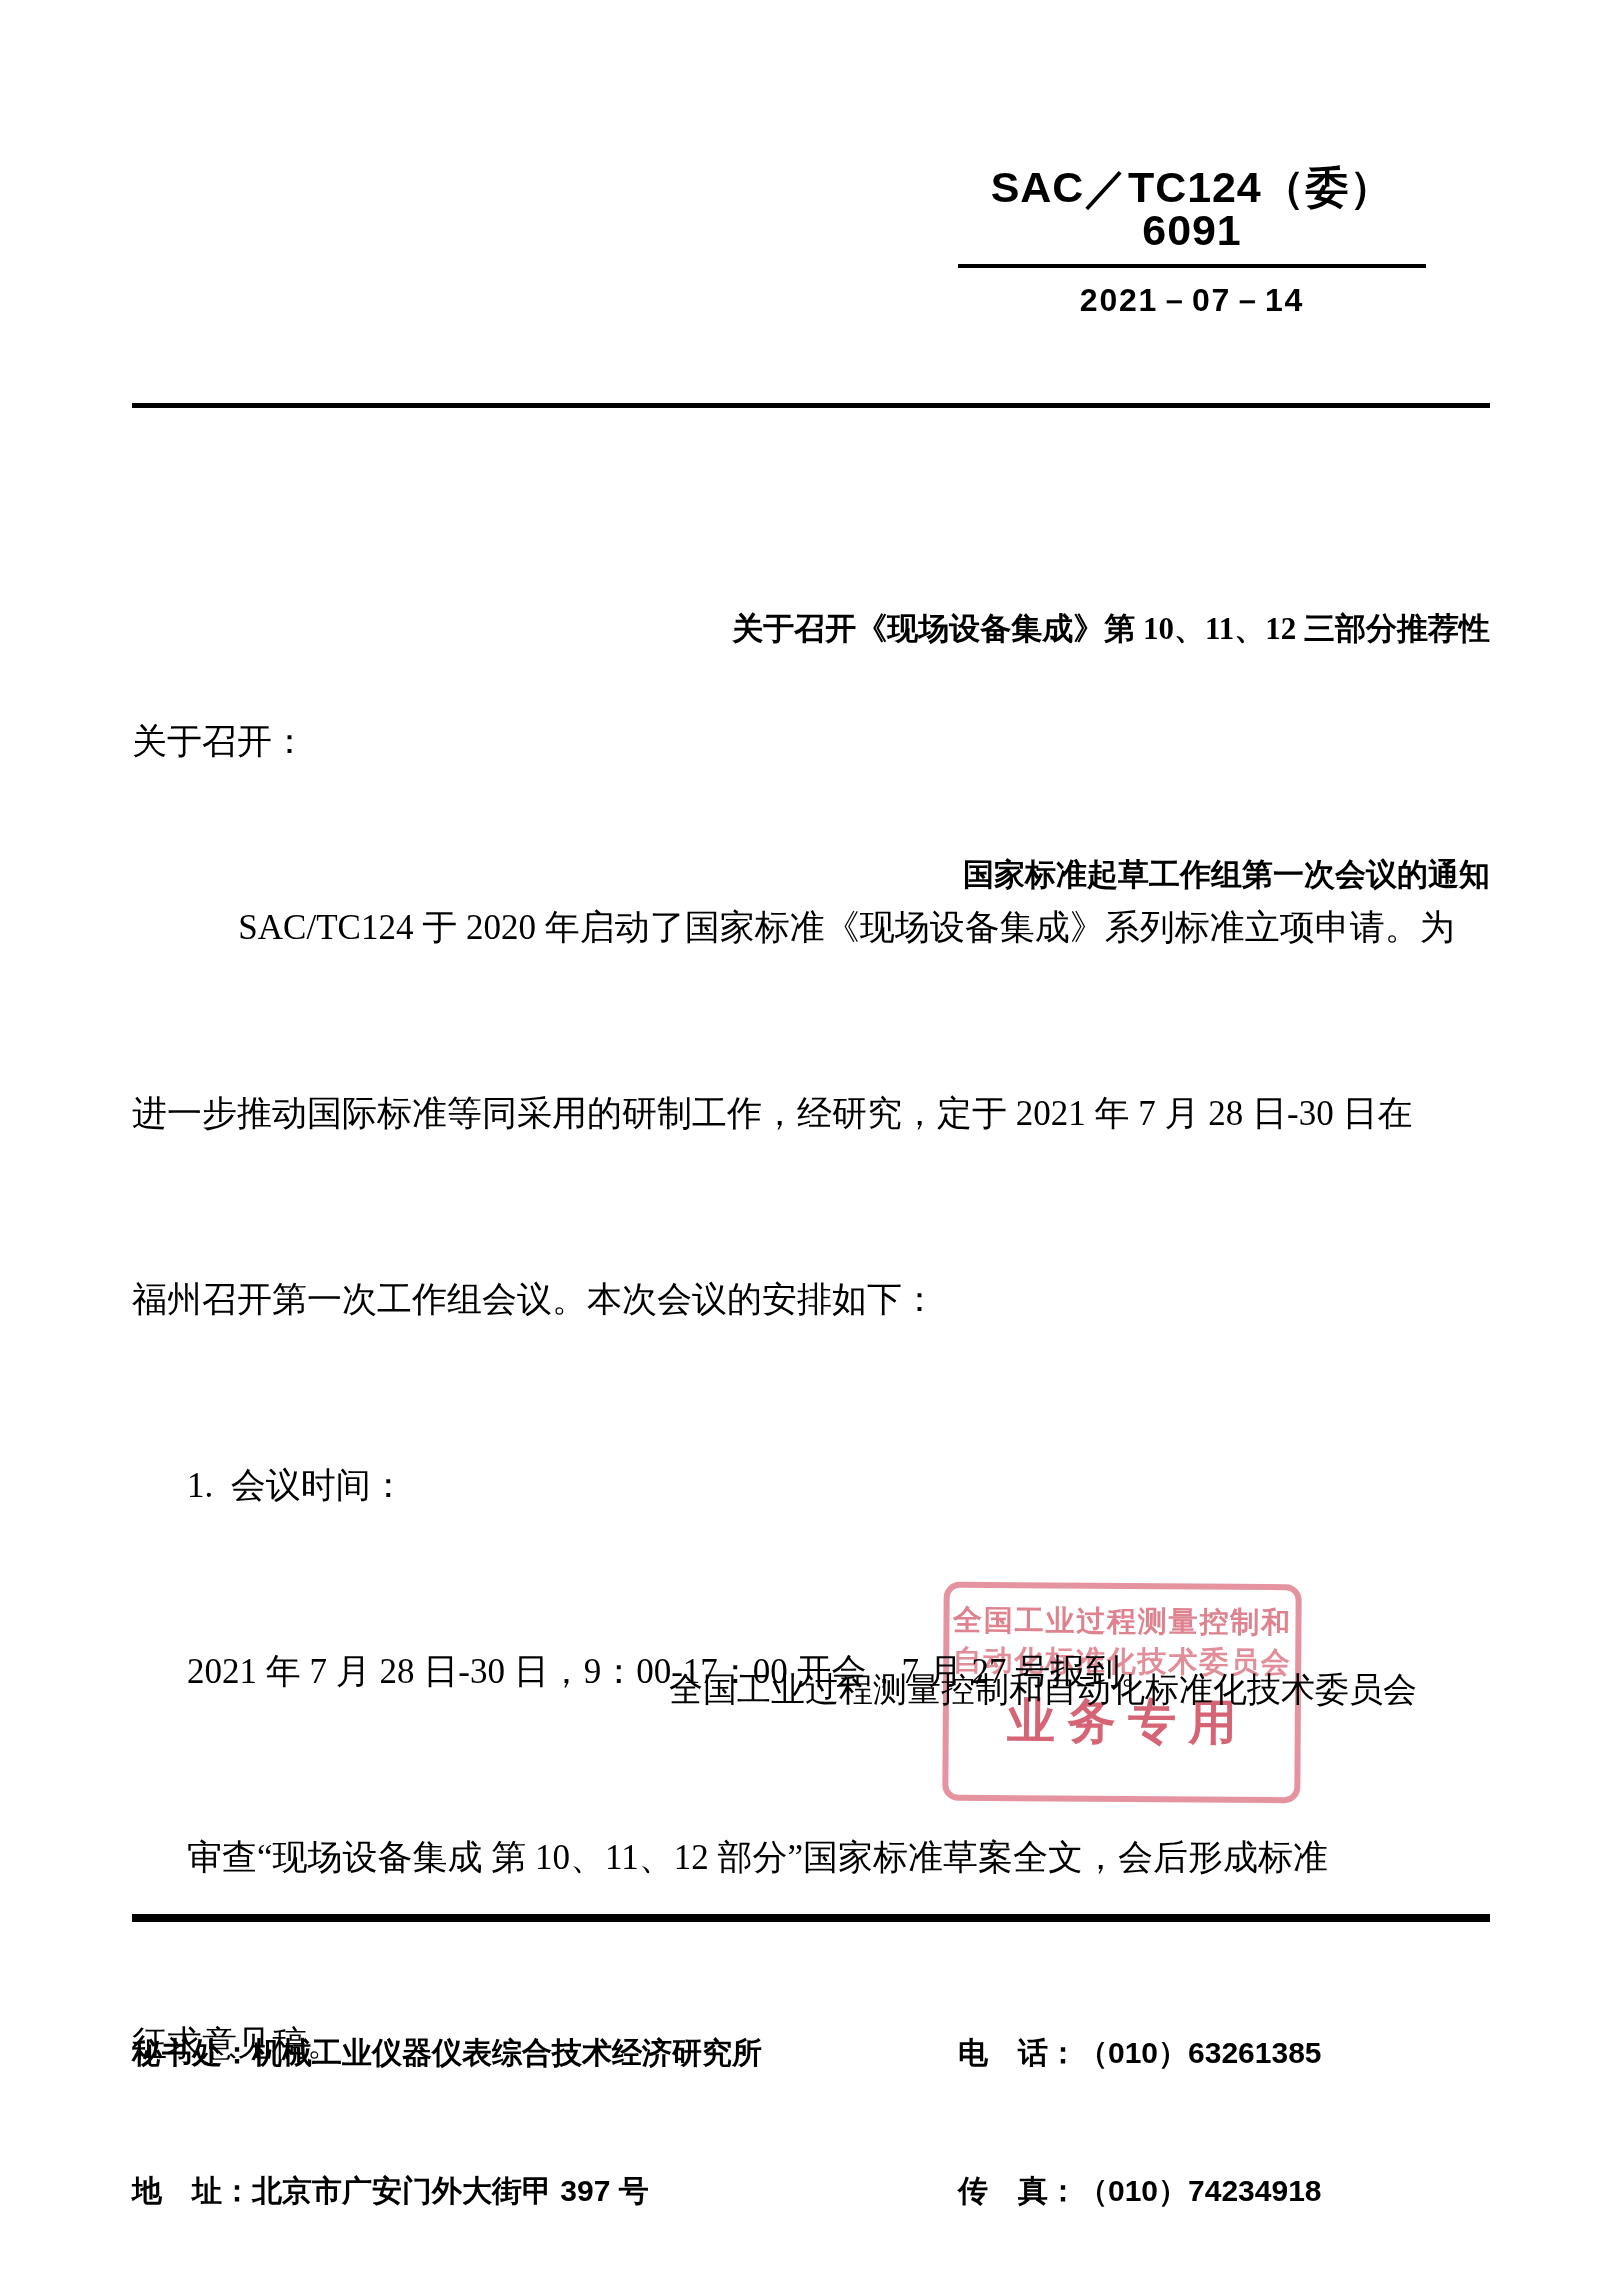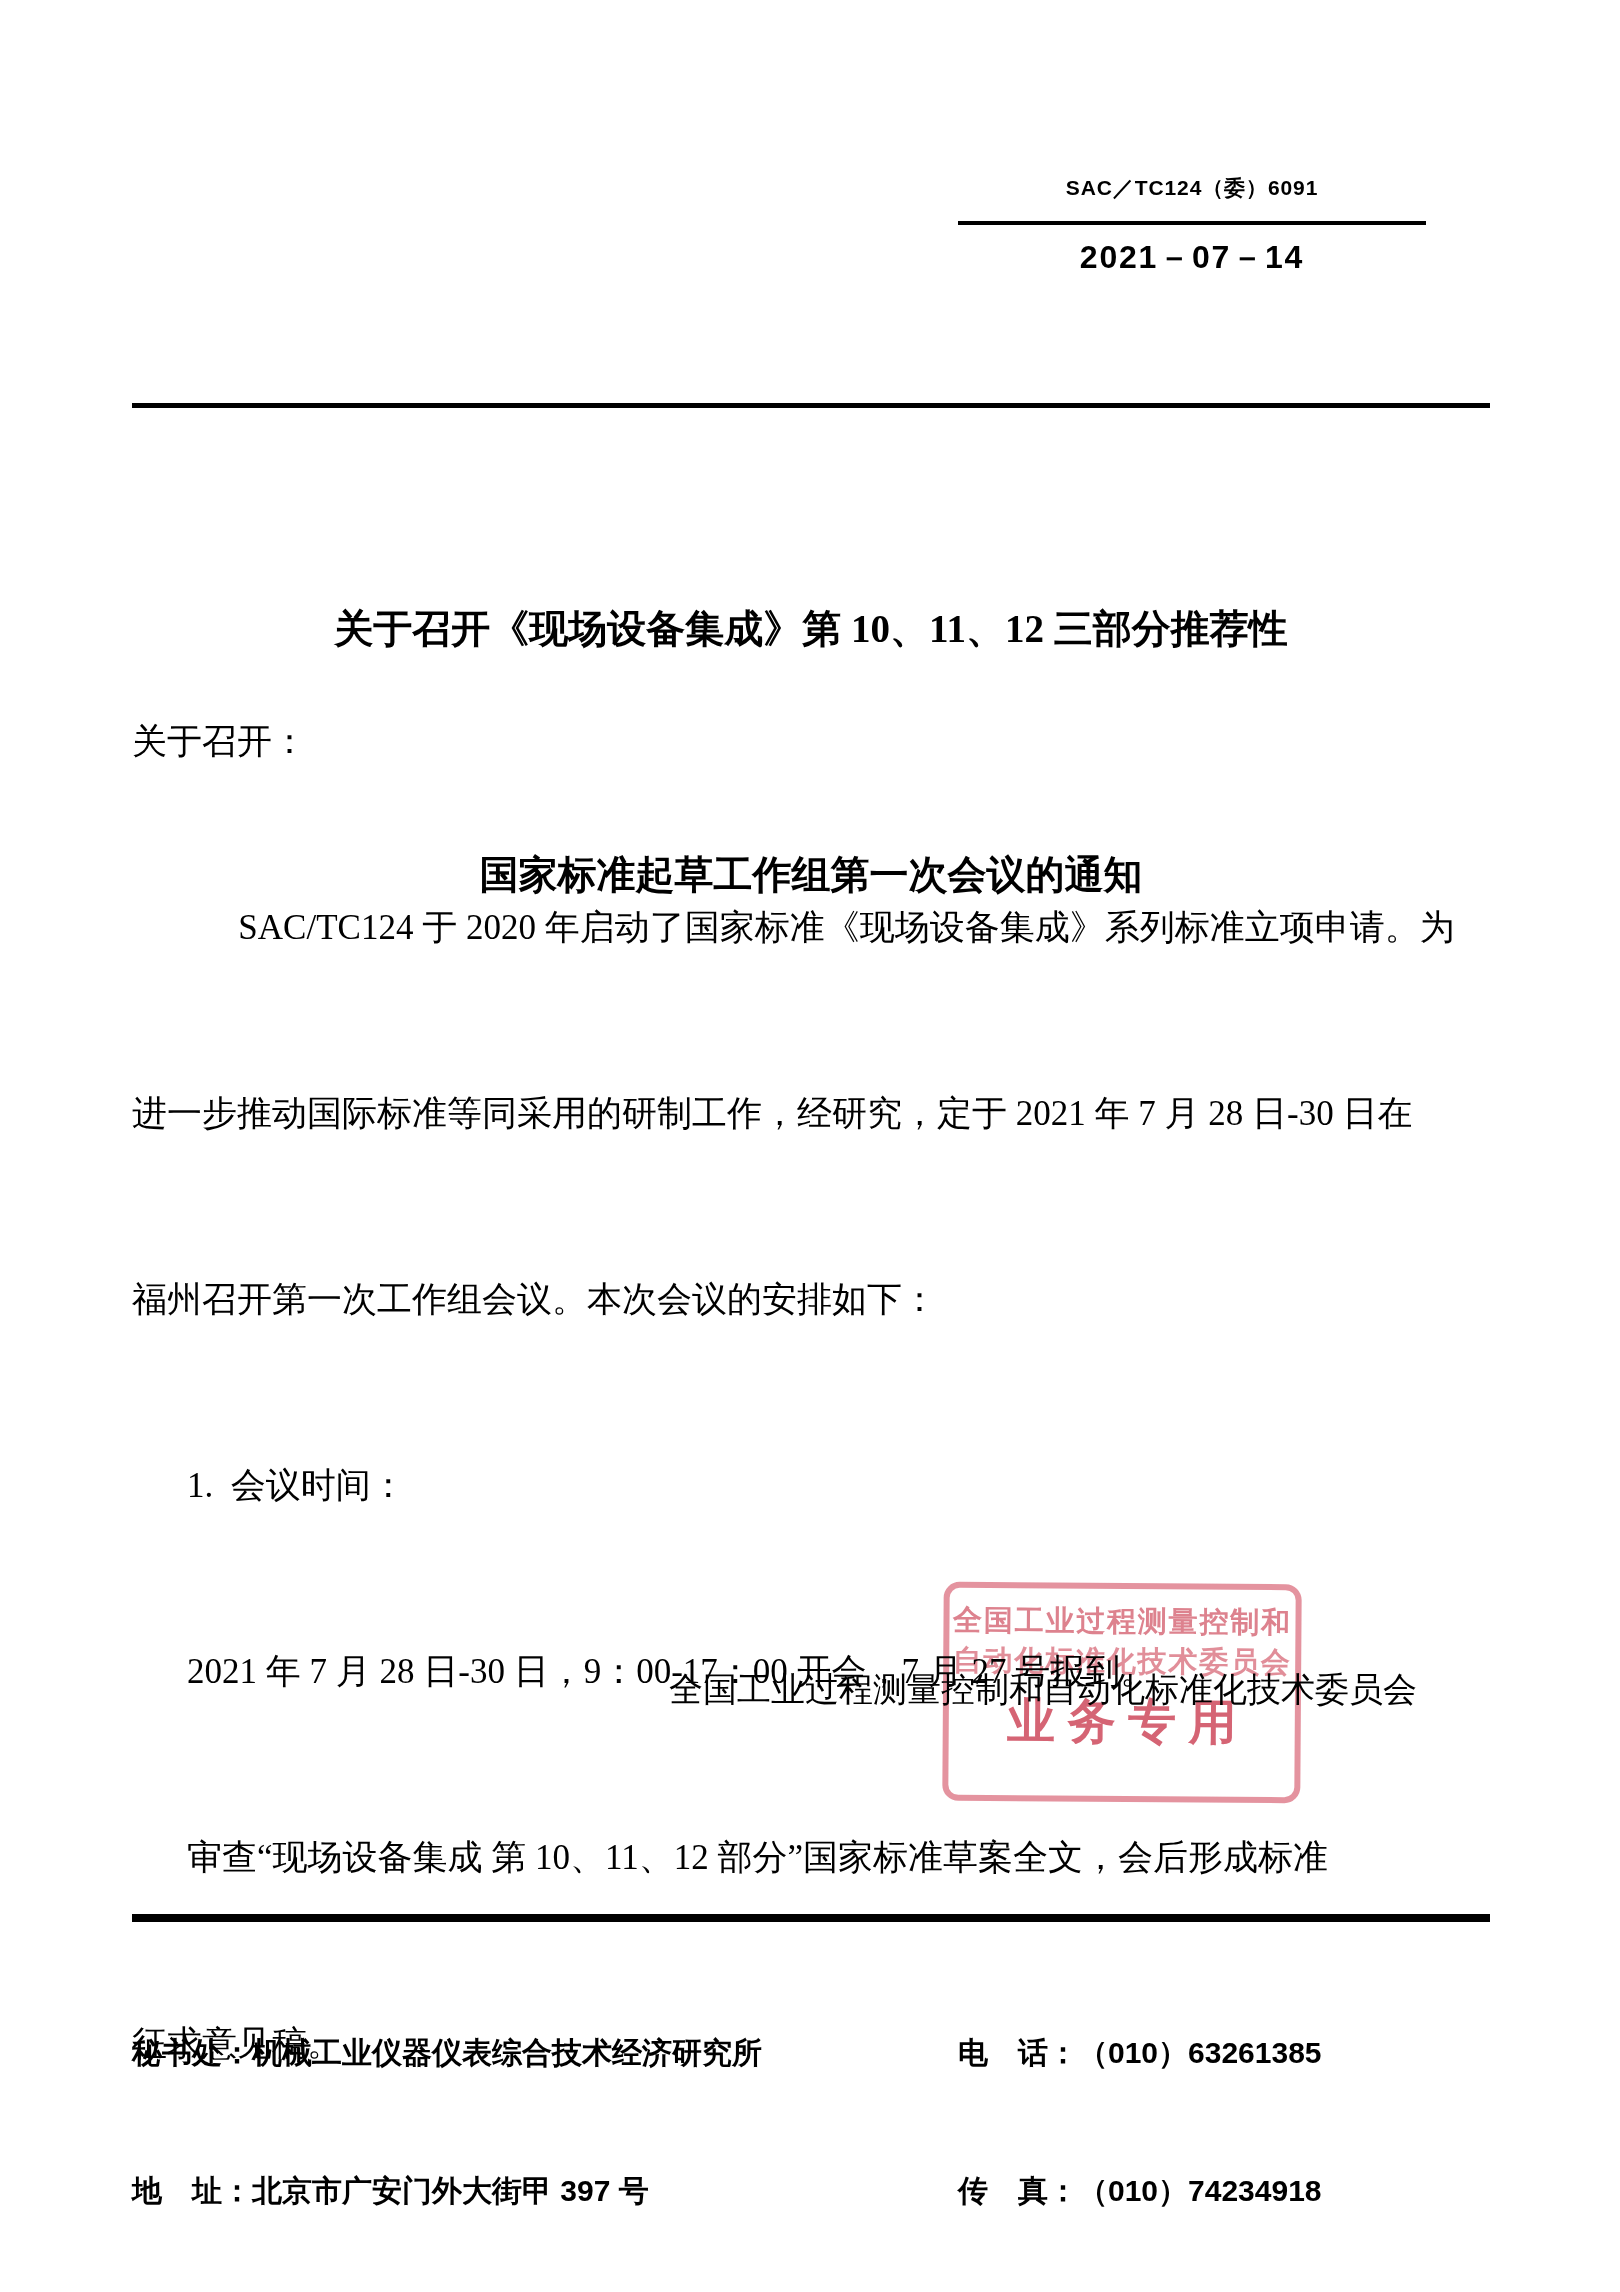--- a/index.html
+++ b/index.html
@@ -5,34 +5,34 @@
   html,body { margin:0; padding:0; background:#ffffff; }
   .page {
     position:relative; width:1621px; height:2293px; background:#ffffff;
     font-family:"Liberation Serif","DejaVu Serif",serif; color:#000; overflow:hidden;
   }
   
   .hdr {
     position:absolute; left:958px; top:166px; width:468px; text-align:center;
     font-family:"Liberation Sans","DejaVu Sans",sans-serif; font-weight:700;
   }
-  .hdr-num { font-size:21px; line-height:43px; letter-spacing:0.9px; }
+  .hdr-num { font-size:43px; line-height:43px; letter-spacing:0.9px; }
   .hdr-rule { height:4.5px; background:#000; margin-top:11.6px; }
   .hdr-date { margin-top:13.4px; font-size:32px; line-height:39px; letter-spacing:1.8px; }
   
   .committee {
     position:absolute; left:132px; top:323px; width:1390px;
     font-family:"Liberation Sans","DejaVu Sans",sans-serif; font-weight:700;
     font-size:41px; line-height:52px; letter-spacing:0.9px; white-space:pre-wrap;
   }
   .divider { position:absolute; left:132px; top:403px; width:1358px; height:5.3px; background:#000; }
   
   .title {
-    position:absolute; left:132px; top:424px; width:1358px; text-align:center;
-    font-size:39px; font-weight:700; line-height:82px; white-space:pre-wrap;
+    position:absolute; left:132px; top:424px; width:1358px; text-align:right;
+    font-size:31px; font-weight:700; line-height:82px; white-space:pre-wrap;
   }
   
   .body-text {
     position:absolute; left:132px; top:587px; width:1358px;
     font-size:35px; line-height:62px; white-space:pre-wrap; z-index:3;
   }
   .ind-2 { text-indent:71px;text-align:center; }
   .ind-num { text-indent:55px; }
   
   .signature {

